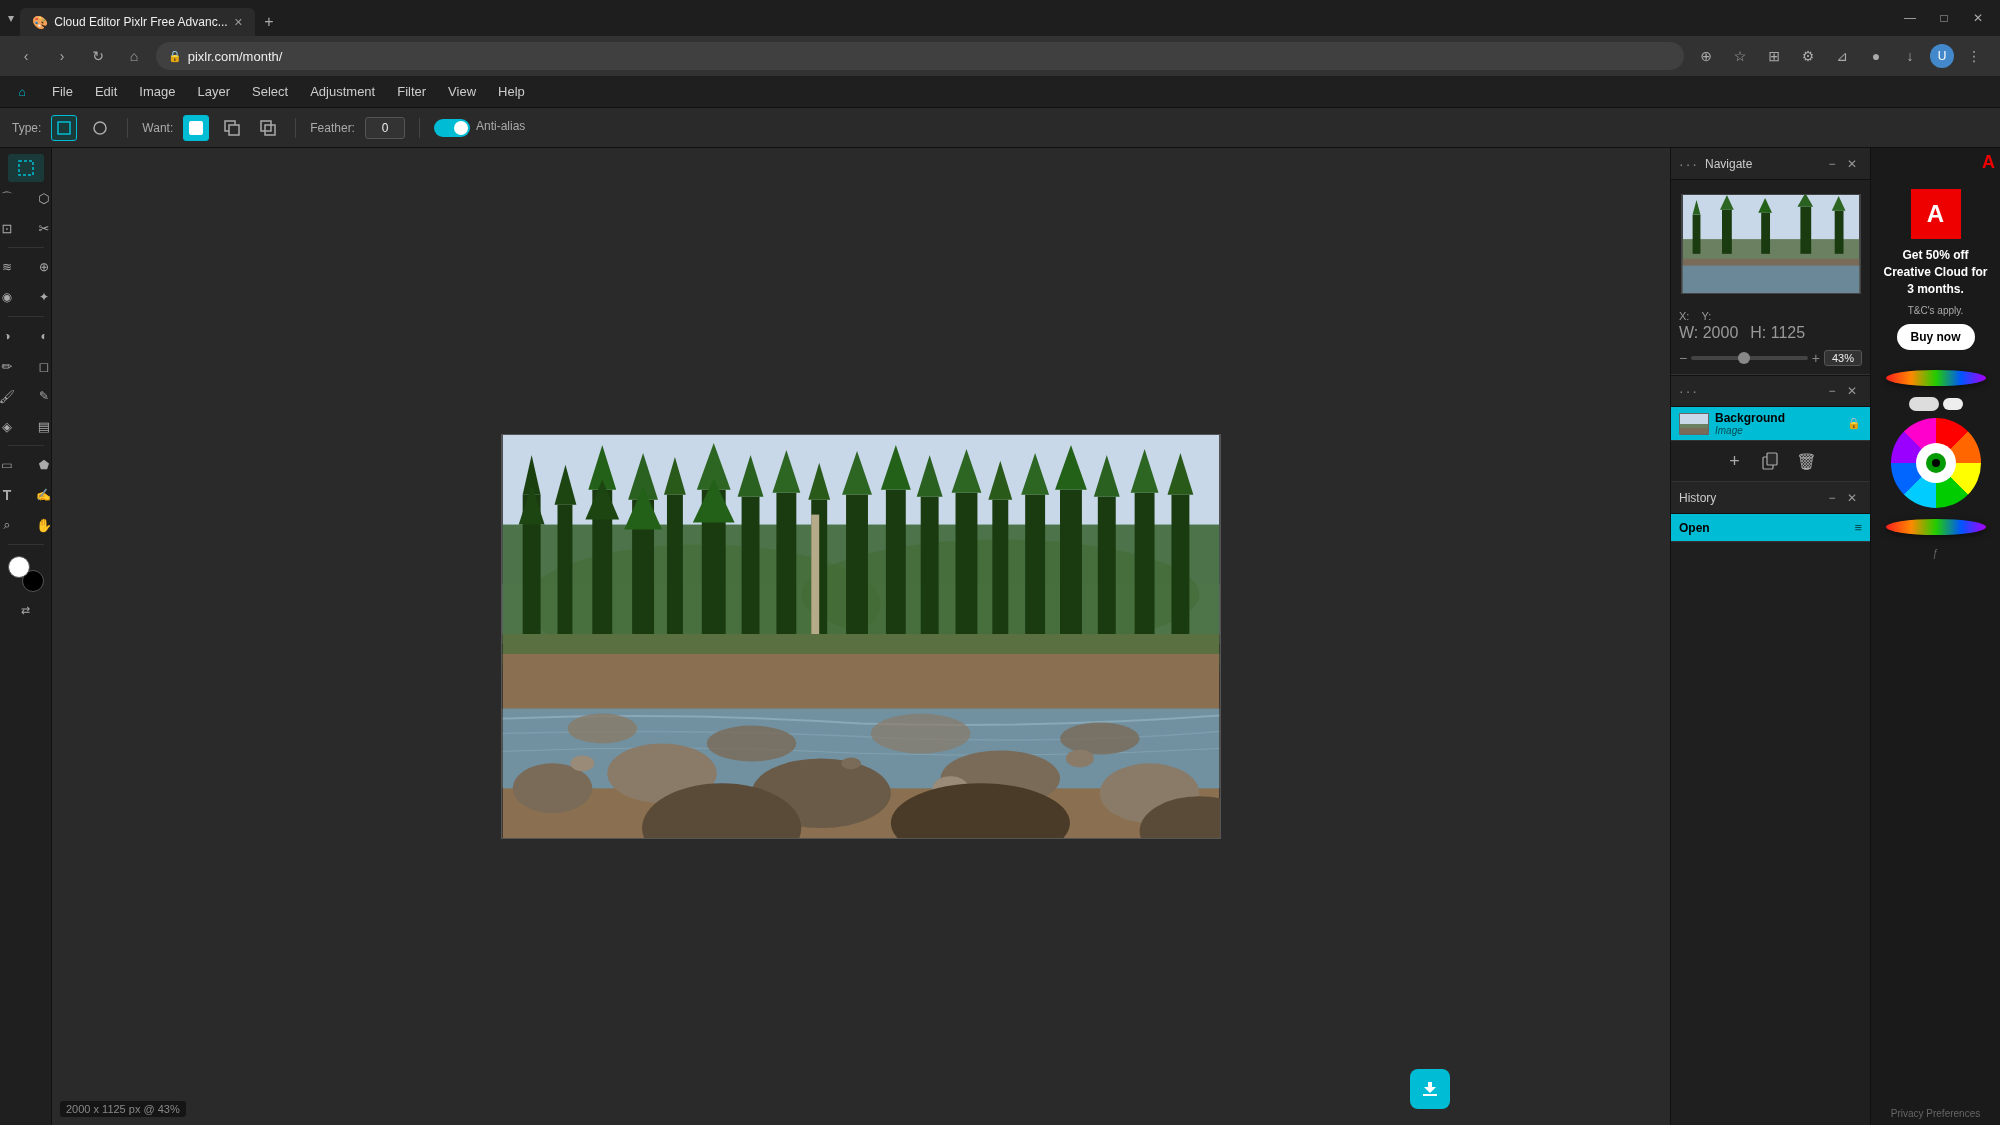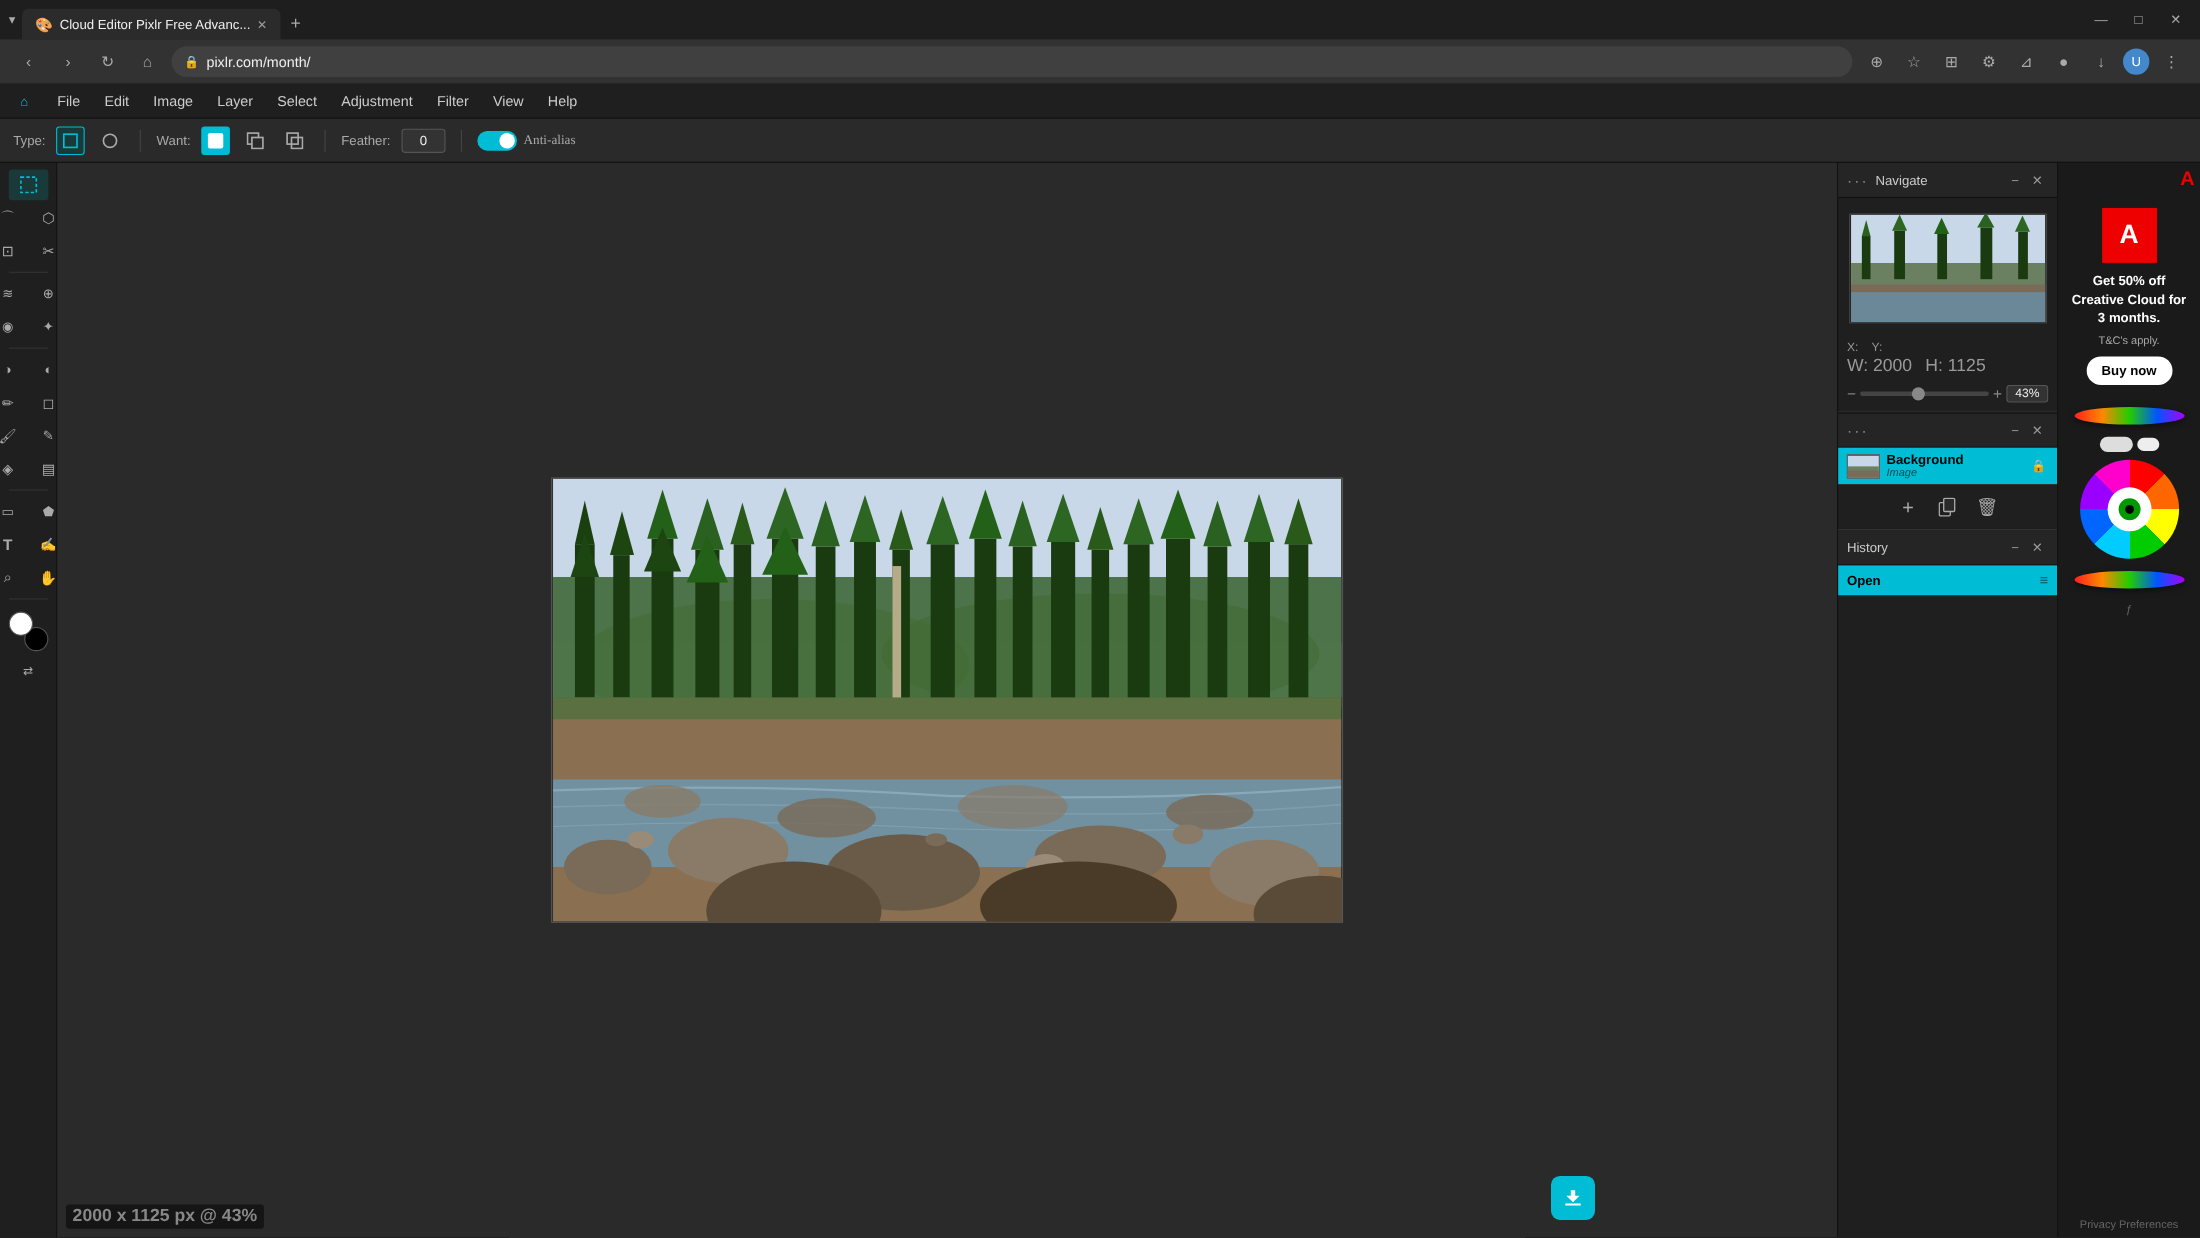--- a/index.html
+++ b/index.html
@@ -27,42 +27,42 @@
     .menu-item { padding: 4px 10px; font-size: 13px; color: #ccc; cursor: pointer; border-radius: 3px; }
     .home-btn { width: 28px; height: 28px; display: flex; align-items: center; justify-content: center; color: #00bcd4; cursor: pointer; margin-right: 4px; }
 
     
     .toolbar { height: 40px; background: #2a2a2a; display: flex; align-items: center; padding: 0 12px; gap: 10px; border-bottom: 1px solid #111; }
     .toolbar-label { color: #aaa; font-size: 12px; }
     .toolbar-icon-btn { width: 26px; height: 26px; display: flex; align-items: center; justify-content: center; cursor: pointer; border-radius: 3px; border: 1px solid transparent; }
     .toolbar-icon-btn.active { border-color: #00bcd4; background: #1a3a3a; }
     .toolbar-divider { width: 1px; height: 20px; background: #444; margin: 0 4px; }
     .feather-input { width: 40px; height: 22px; background: #333; border: 1px solid #555; border-radius: 3px; color: #eee; text-align: center; font-size: 12px; padding: 0 4px; }
-    .toggle-switch { display: flex; align-items: center; gap: 6px; cursor: pointer; font-family: Liberation Serif, serif; }
+    .toggle-switch { display: flex; align-items: flex-start; gap: 6px; cursor: pointer; }
     .toggle-track { width: 36px; height: 18px; border-radius: 9px; background: #00bcd4; position: relative; }
     .toggle-thumb { width: 14px; height: 14px; border-radius: 50%; background: white; position: absolute; top: 2px; right: 2px; }
 
     
     .main-content { display: flex; flex: 1; overflow: hidden; }
 
     
     .left-toolbar { width: 52px; background: #1f1f1f; display: flex; flex-direction: column; align-items: center; padding: 6px 0; gap: 2px; border-right: 1px solid #111; }
     .tool-btn { width: 36px; height: 28px; display: flex; align-items: center; justify-content: center; cursor: pointer; border-radius: 3px; color: #aaa; font-size: 14px; position: relative; }
     .tool-btn.active { background: #1a3a3a; color: #00bcd4; }
     .tool-pair { display: flex; gap: 1px; }
     .tool-divider { width: 36px; height: 1px; background: #333; margin: 3px 0; }
     .color-swatches { position: relative; width: 36px; height: 36px; margin-top: 6px; }
     .color-swatch-bg { width: 22px; height: 22px; border-radius: 50%; position: absolute; bottom: 0; right: 0; background: #000; border: 1px solid #555; }
     .color-swatch-fg { width: 22px; height: 22px; border-radius: 50%; position: absolute; top: 0; left: 0; background: #fff; border: 1px solid #555; }
 
     
     .canvas-area { flex: 1; background: #2a2a2a; position: relative; overflow: hidden; display: flex; align-items: center; justify-content: center; }
     .canvas-wrapper { position: relative; }
     .canvas-image { width: 720px; height: 405px; display: block; position: relative; overflow: hidden; border: 1px solid #555; }
-    .canvas-status { position: absolute; bottom: 8px; left: 8px; font-size: 16px; color: #888; background: rgba(0,0,0,0.5); padding: 2px 6px; border-radius: 3px; font-weight: bold; }
+    .canvas-status { position: absolute; bottom: 8px; left: 8px; font-size: 11px; color: #888; background: rgba(0,0,0,0.5); padding: 2px 6px; border-radius: 3px; }
 
     
     .river-scene { width: 100%; height: 100%; }
     .panel-header { height: 32px; background: #252525; display: flex; align-items: center; padding: 0 8px; font-size: 12px; color: #ccc; border-bottom: 1px solid #111; }
     .panel-title { flex: 1; font-size: 12px; color: #ccc; }
     .panel-btn { width: 20px; height: 20px; display: flex; align-items: center; justify-content: center; cursor: pointer; color: #999; font-size: 12px; }
     .nav-thumbnail { width: 180px; height: 100px; margin: 8px auto; display: block; position: relative; overflow: hidden; border: 1px solid #444; }
     .nav-coord { font-size: 11px; color: #999; }
     .nav-size { font-size: 16px; color: #999; }
     .nav-zoom { display: flex; align-items: center; padding: 4px 8px 8px; gap: 4px; }

